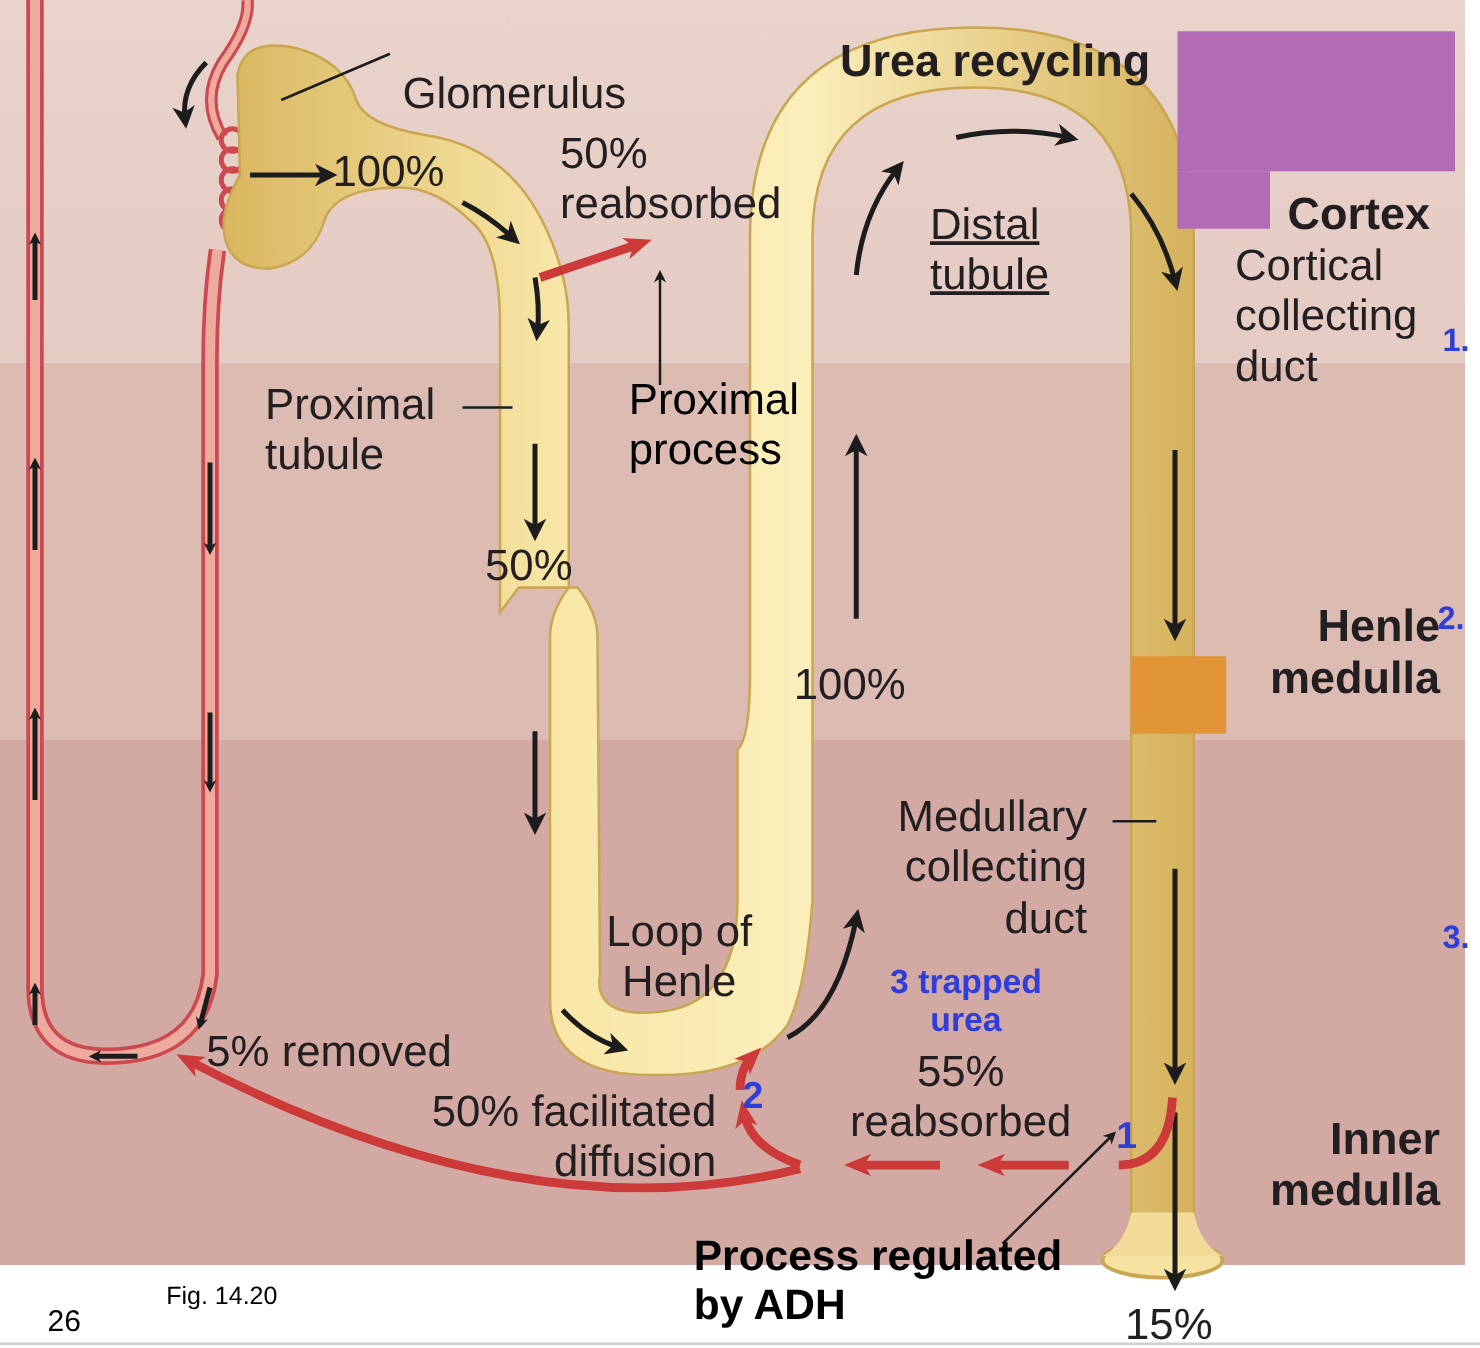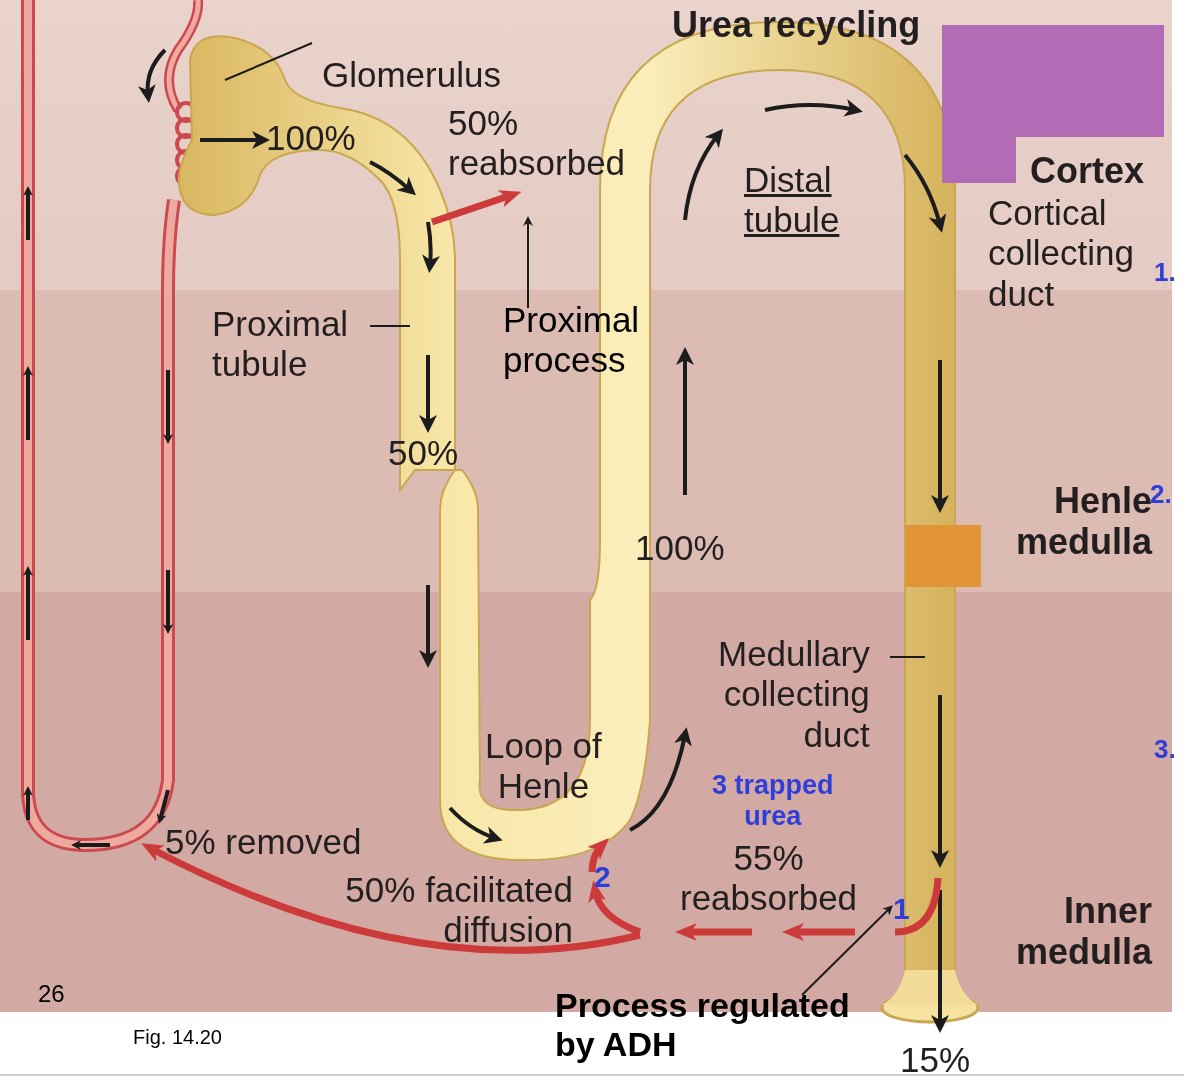--- a/index.html
+++ b/index.html
@@ -114,21 +114,21 @@
       <path d="M640,932 Q600,918 595,890" marker-end="url(#ahRed)"></path>
       <path d="M592,872 Q592,855 602,845" marker-end="url(#ahRed)"></path>
       <path d="M640,935 Q420,990 150,848" marker-end="url(#ahRed)"></path>
     </g>
   </svg>
 
   <div class="redact" style="left:942px;top:25px;width:222px;height:112px;"></div>
   <div class="redact" style="left:942px;top:137px;width:74px;height:46px;"></div>
   <div class="orange-box" style="left:905px;top:525px;width:76px;height:62px;"></div>
 
-  <div class="lbl bold" style="left:672px;top:4px;">Urea recycling</div>
+  <div class="lbl bold" style="left:672px;top:28px;">Urea recycling</div>
 
   <div class="lbl reg" style="left:322px;top:30px;margin-top:25px;">Glomerulus</div>
   <div class="lbl reg" style="left:266px;top:118px;">100%</div>
   <div class="lbl reg center" style="left:448px;top:103px;">
     <div style="text-align:left;">50%</div>
     <div>reabsorbed</div>
   </div>
 
   <div class="lbl reg" style="left:744px;top:160px;text-decoration:underline;">
     <div>Distal</div>
@@ -195,16 +195,16 @@
   </div>
 
   <div class="bottom-strip" style="z-index:-1;"></div>
 
   <div class="lbl bold" style="left:555px;top:986px;color:#000;font-size:34px;">
     <div>Process regulated</div>
     <div>by ADH</div>
   </div>
   <div class="lbl reg" style="left:900px;top:1040px;">15%</div>
 
-  <div class="lbl" style="left:38px;top:980px;font-size:24px;color:#000;">26</div>
+  <div class="lbl" style="left:38px;top:1044px;font-size:24px;color:#000;">26</div>
   <div class="lbl" style="left:133px;top:1026px;font-size:20px;color:#000;">Fig. 14.20</div>
   <div class="footer-line"></div>
 </div>
 
 </body></html>

